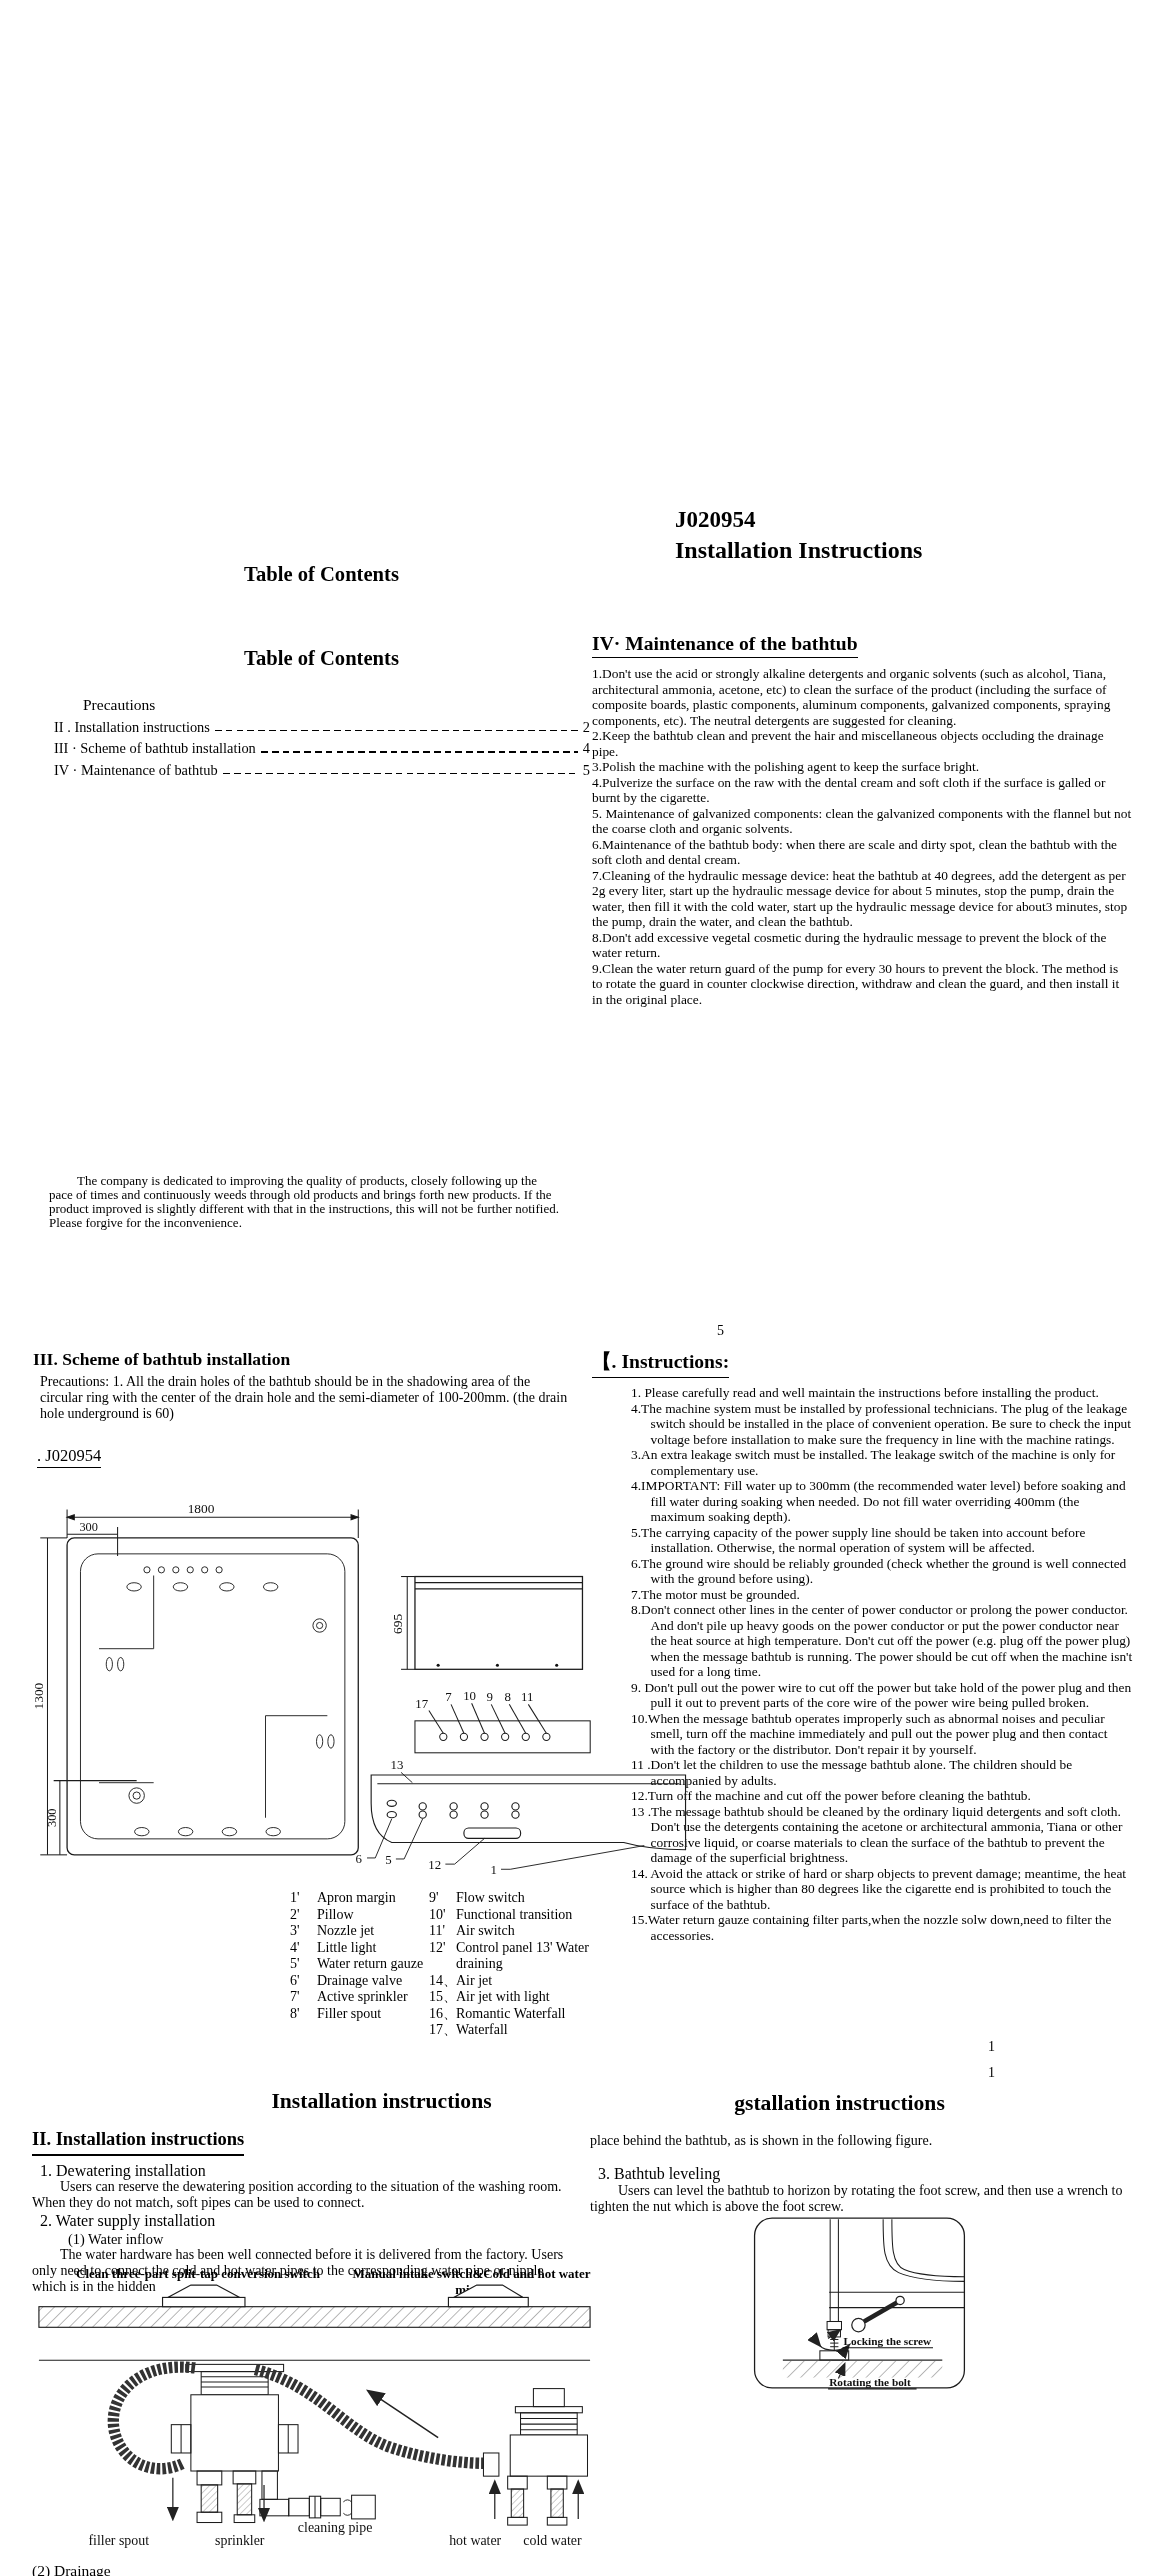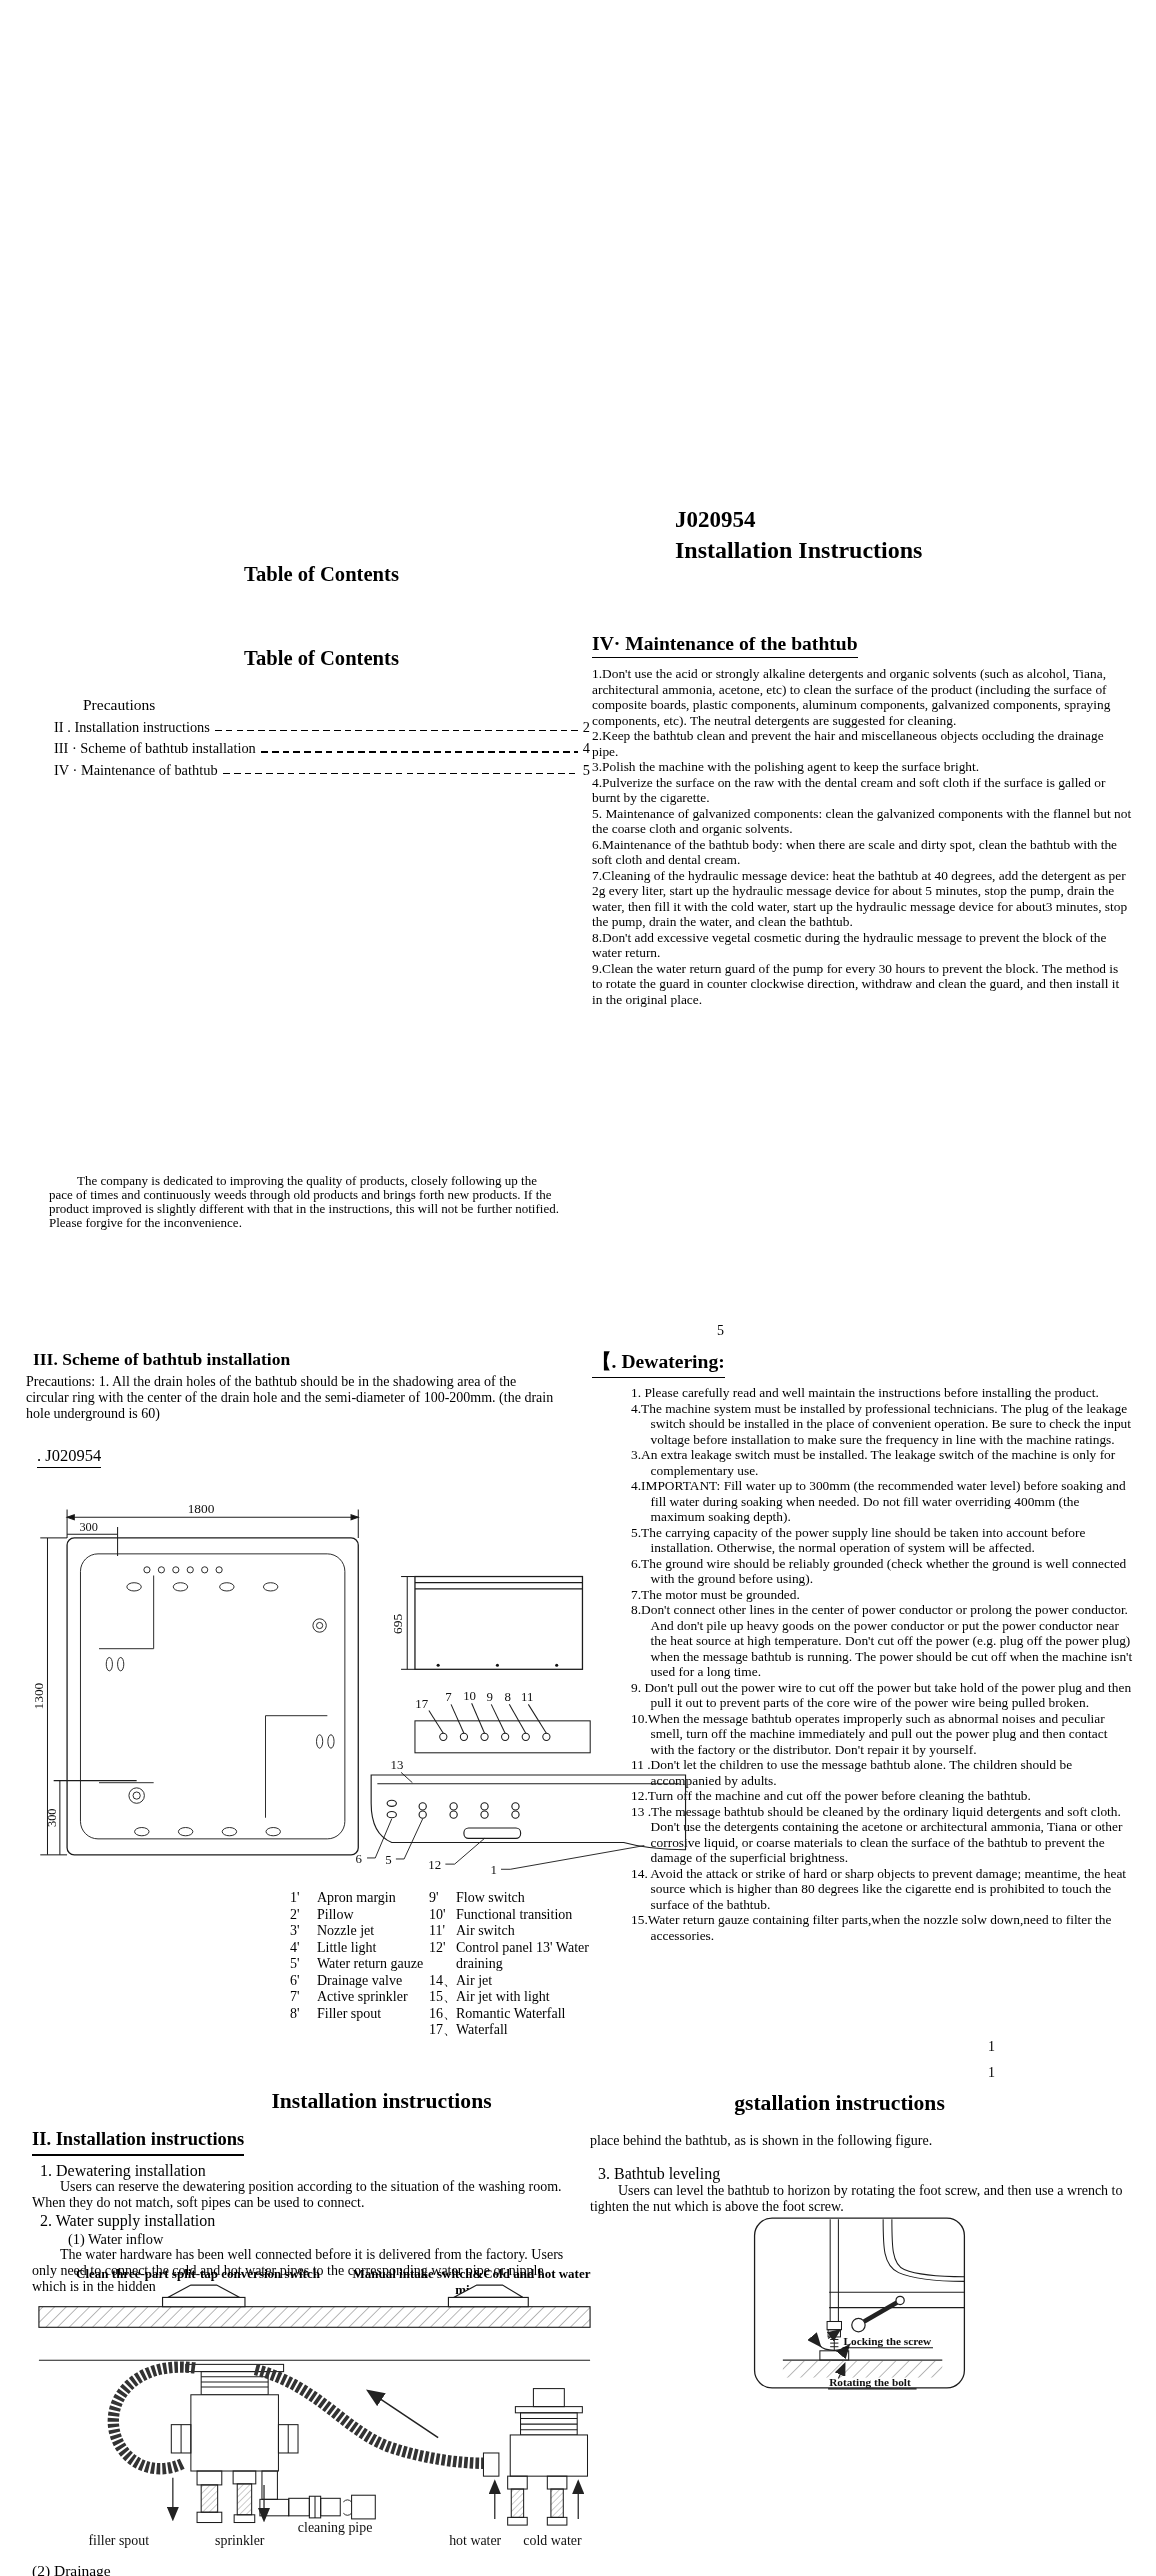--- a/index.html
+++ b/index.html
@@ -81,21 +81,21 @@
     <p>9.Clean the water return guard of the pump for every 30 hours to prevent the block. The method is to rotate the guard in counter clockwise direction, withdraw and clean the guard, and then install it in the original place.</p>
   </div>
 
 <div class="abs body-note" style="left:49px;top:1174px;width:515px;">
   <p class="indent">The company is dedicated to improving the quality of products, closely following up the pace of times and continuously weeds through old products and brings forth new products. If the product improved is slightly different with that in the instructions, this will not be further notified. Please forgive for the inconvenience.</p>
 </div>
 
 <div class="abs pgnum" style="left:717px;top:1323px;">5</div>
 
 <div class="abs" style="left:592px;top:1348px;">
-  <span class="h-maint ul">【. Dewatering:</span>
+  <span class="h-maint ul">【. Instructions:</span>
 </div>
 <div class="abs body26 hang" style="left:592px;top:1385px;width:542px;">
 
 <p>1. Please carefully read and well maintain the instructions before installing the product.</p>
     <p>4.The machine system must be installed by professional technicians. The plug of the leakage switch should be installed in the place of convenient operation. Be sure to check the input voltage before installation to make sure the frequency in line with the machine ratings.</p>
     <p>3.An extra leakage switch must be installed. The leakage switch of the machine is only for complementary use.</p>
     <p>4.IMPORTANT: Fill water up to 300mm (the recommended water level) before soaking and fill water during soaking when needed. Do not fill water overriding 400mm (the maximum soaking depth).</p>
     <p>5.The carrying capacity of the power supply line should be taken into account before installation. Otherwise, the normal operation of system will be affected.</p>
     <p>6.The ground wire should be reliably grounded (check whether the ground is well connected with the ground before using).</p>
     <p>7.The motor must be grounded.</p>
@@ -103,21 +103,21 @@
     <p>9. Don't pull out the power wire to cut off the power but take hold of the power plug and then pull it out to prevent parts of the core wire of the power wire being pulled broken.</p>
     <p>10.When the message bathtub operates improperly such as abnormal noises and peculiar smell, turn off the machine immediately and pull out the power plug and then contact with the factory or the distributor. Don't repair it by yourself.</p>
     <p>11 .Don't let the children to use the message bathtub alone. The children should be accompanied by adults.</p>
     <p>12.Turn off the machine and cut off the power before cleaning the bathtub.</p>
     <p>13 .The message bathtub should be cleaned by the ordinary liquid detergents and soft cloth. Don't use the detergents containing the acetone or architectural ammonia, Tiana or other corrosive liquid, or coarse materials to clean the surface of the bathtub to prevent the damage of the superficial brightness.</p>
     <p>14.  Avoid the attack or strike of hard or sharp objects to prevent damage; meantime, the heat source which is higher than 80 degrees like the cigarette end is prohibited to touch the surface of the bathtub.</p>
     <p>15.Water return gauze containing filter parts,when the nozzle solw down,need to filter the accessories.</p>
   </div>
 
 <div class="abs scheme-h" style="left:33px;top:1349px;">III. Scheme of bathtub installation</div>
-<div class="abs body27" style="left:26px;top:1374px;width:531px;">Precautions: 1. All the drain holes of the bathtub should be in the shadowing area of the circular ring with the center of the drain hole and the semi-diameter of 100-200mm. (the drain hole underground is 60)</div>
+<div class="abs body27" style="left:40px;top:1374px;width:531px;">Precautions: 1. All the drain holes of the bathtub should be in the shadowing area of the circular ring with the center of the drain hole and the semi-diameter of 100-200mm. (the drain hole underground is 60)</div>
 <div class="abs model-label" style="left:37px;top:1446px;">. J020954</div>
 
 <svg class="abs" style="left:31px;top:1494px;" width="670" height="397" viewBox="0 0 1300 770">
 
   <g class="sv" stroke-width="2">
     <line x1="70" y1="45" x2="635" y2="45"></line>
     <line x1="70" y1="30" x2="70" y2="85"></line>
     <line x1="635" y1="30" x2="635" y2="85"></line>
     <path d="M70,45 l14,-5 l0,10 z" fill="#111"></path>
       <path d="M635,45 l-14,-5 l0,10 z" fill="#111"></path>

